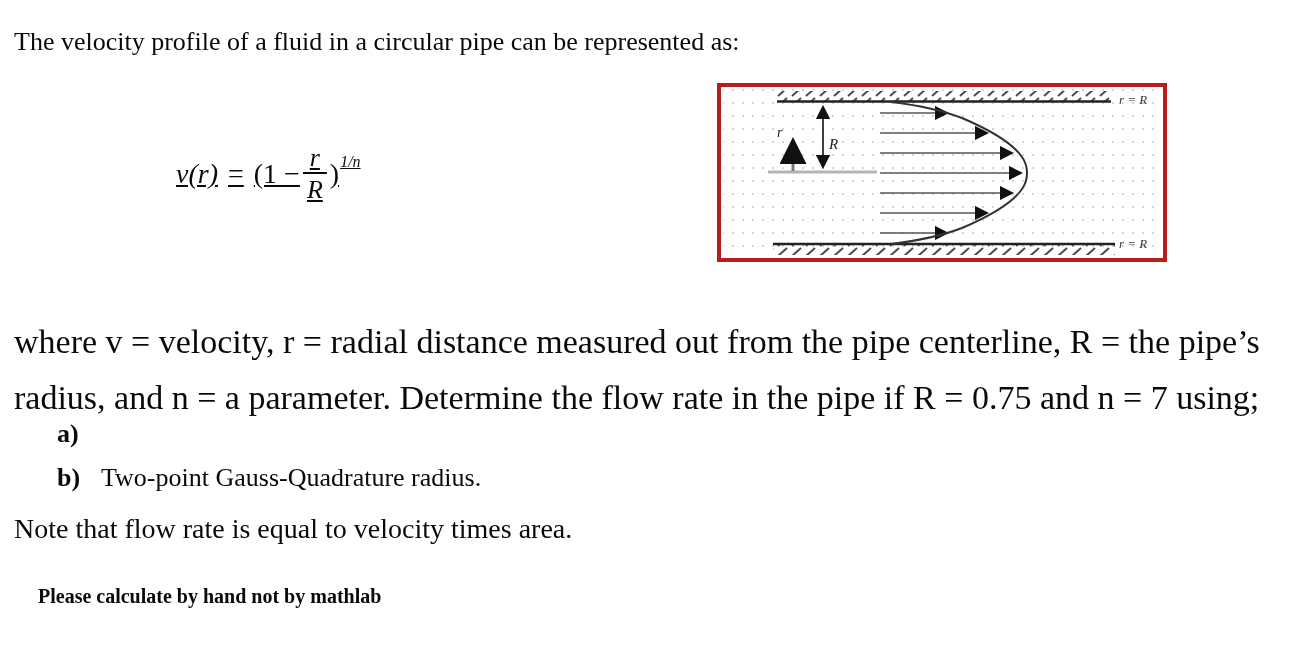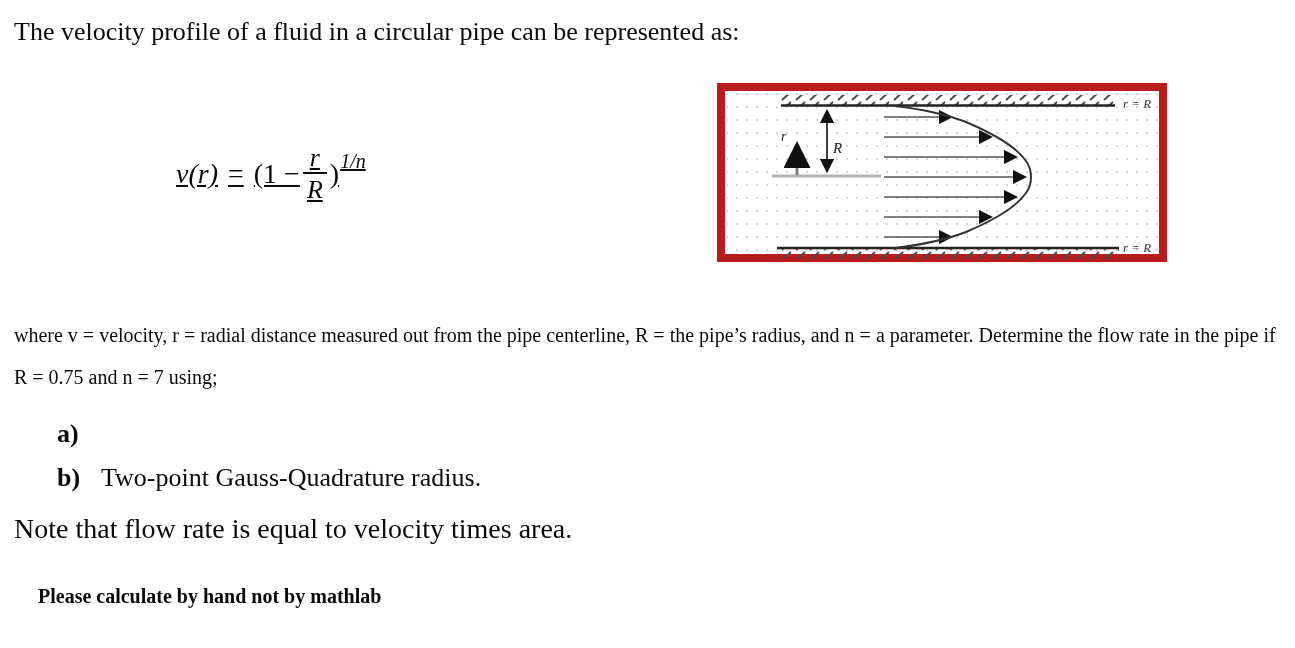--- a/index.html
+++ b/index.html
@@ -1,50 +1,50 @@
 <!DOCTYPE html>
 <html><head>
 <meta charset="utf-8">
 <style>
   * { margin: 0; padding: 0; box-sizing: border-box; }
   html, body { width: 1295px; height: 648px; background: #ffffff; overflow: hidden; }
   body { font-family: "Liberation Serif", serif; color: #0a0a0a; position: relative; }
 
   .title {
-    position: absolute; left: 14px; top: 17px;
+    position: absolute; left: 14px; top: 27px;
     font-size: 26px; white-space: nowrap;
   }
 
   
   .formula {
     position: absolute; left: 176px; top: 144px;
     display: flex; align-items: center;
     font-size: 28px; font-style: italic; text-decoration: underline;
   }
   .formula .feq { margin: 0 10px; font-style: normal; }
   .formula .fopen { font-style: normal; }
   .formula .fopen .it, .formula .fv { font-style: italic; }
   .frac { display: inline-flex; flex-direction: column; align-items: center; margin: 0 3px; font-size: 26px; }
   .frac .num { line-height: 1.05; padding: 0 4px 1px 4px; }
   .frac .den { border-top: 2px solid #0a0a0a; line-height: 1.05; padding: 2px 4px 0 4px; }
   .fclose { font-style: normal; }
-  .fexp { font-size: 20px; position: relative; top: -12px; margin-left: 1px; }
+  .fexp { font-size: 16px; position: relative; top: -12px; margin-left: 1px; }
 
   
   .diagram {
     position: absolute; left: 717px; top: 83px;
     width: 450px; height: 179px;
-    border: 8px solid #b91c1c; background: #fff;
+    border: 4px solid #b91c1c; background: #fff;
   }
   .diagram svg { display: block; }
 
   
   .para {
     position: absolute; left: 14px; top: 314px; width: 1276px;
-    font-size: 20px; line-height: 42px;
+    font-size: 34px; line-height: 56px;
   }
   .list { position: absolute; left: 57px; top: 412px; font-size: 26px; }
   .list-item { display: flex; line-height: 44px; }
   .list-item .marker { font-weight: 700; width: 44px; }
   .note {
     position: absolute; left: 14px; top: 513px;
     font-size: 28px; white-space: nowrap;
   }
   .instruction {
     position: absolute; left: 38px; top: 585px;

